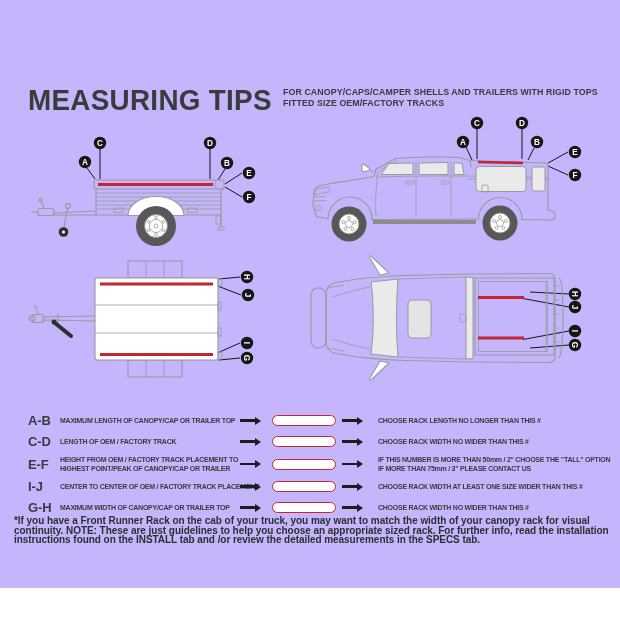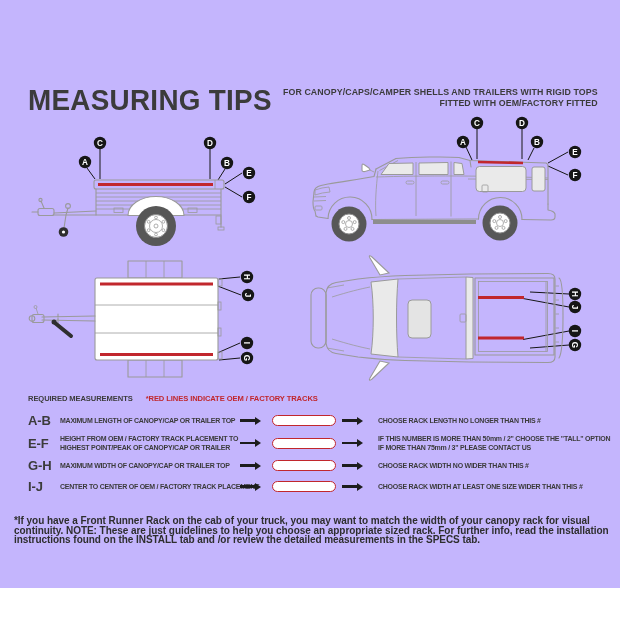--- a/index.html
+++ b/index.html
@@ -5,21 +5,21 @@
   :root{
     --red:#c1272d; --ink:#3b3b3b; --line:#9a9a9a; --callout:#161616;
   }
   html,body{margin:0;padding:0;background:#fff;}
   .stage{position:relative;width:620px;height:588px;background:#c4b5fd;overflow:hidden;
          font-family:"Liberation Sans",sans-serif;color:var(--ink);}
   
   .title{position:absolute;left:28px;top:84px;font-size:29px;font-weight:800;
          letter-spacing:.3px;transform:scaleX(.96);transform-origin:left top;color:var(--ink);white-space:nowrap;}
   .subtitle{position:absolute;left:283px;top:87px;font-size:8.8px;font-weight:700;
-            line-height:11px;letter-spacing:.1px;color:var(--ink);text-align:right;}
+            line-height:11px;letter-spacing:.1px;color:var(--ink);}
   
   .diagram{position:absolute;}
   .la{stroke:var(--line);fill:none;stroke-width:1.1;stroke-linecap:round;stroke-linejoin:round;}
   .la-thin{stroke:var(--line);fill:none;stroke-width:.8;}
   .glass{fill:#eaeaea;stroke:var(--line);stroke-width:1;}
   .whitefill{fill:#fff;stroke:var(--line);stroke-width:1.1;}
   .red-line{stroke:var(--red);fill:none;}
   .leader{stroke:var(--callout);stroke-width:1;fill:none;}
   .callout circle{fill:var(--callout);}
   .callout text{fill:#fff;font-family:"Liberation Sans",sans-serif;font-weight:700;font-size:8.2px;text-anchor:middle;}
@@ -44,21 +44,21 @@
             line-height:9.6px;letter-spacing:-.05px;color:#2e2e2e;}
 </style>
 </head>
 <body>
 
 <div class="stage">
 
   <div class="title">MEASURING TIPS</div>
   <div class="subtitle">
     <div>FOR CANOPY/CAPS/CAMPER SHELLS AND TRAILERS WITH RIGID TOPS</div>
-    <div>FITTED WITH OEM/FACTORY FITTED</div>
+    <div>FITTED SIZE OEM/FACTORY TRACKS</div>
   </div>
 
   <svg class="diagram" style="left:28px;top:128px" width="235" height="130" viewBox="0 0 235 130">
     <g>
 
       <path class="leader" d="M72,21 V51"></path>
       <path class="leader" d="M59,40 L67,51"></path>
       <path class="leader" d="M182,21 V51"></path>
       <path class="leader" d="M197,41 L190,52"></path>
       <path class="leader" d="M214,45 L197,56"></path>
@@ -319,43 +319,56 @@
         <circle cx="265" cy="83" r="6.2"></circle>
         <text x="265" y="85.9" transform="rotate(90 265 83)">I</text>
         </g>
       <g class="callout">
         <circle cx="265" cy="97" r="6.2"></circle>
         <text x="265" y="99.9" transform="rotate(90 265 97)">G</text>
         </g>
     </g>
   </svg>
 
-  <div id="measure-legend">
-    <span>REQUIRED MEASUREMENTS</span><span class="red">*RED LINES INDICATE OEM / FACTORY TRACKS</span>
-  </div>
 
   <div id="measure-rows">
 
     <div class="mrow">
       <div class="mid">A-B</div>
       <div class="mdesc">
         <span>MAXIMUM LENGTH OF CANOPY/CAP OR TRAILER TOP</span>
       </div>
       <div class="arrow-wrap">
           <div class="arrow"></div>
         </div>
       <div class="pill"></div>
       <div class="arrow-wrap">
           <div class="arrow"></div>
         </div>
       <div class="mresult">
         <span>CHOOSE RACK LENGTH NO LONGER THAN THIS #</span>
       </div>
     </div>
 
+    <div class="mrow">
+      <div class="mid">C-D</div>
+      <div class="mdesc">
+        <span>LENGTH OF OEM / FACTORY TRACK</span>
+      </div>
+      <div class="arrow-wrap">
+          <div class="arrow"></div>
+        </div>
+      <div class="pill"></div>
+      <div class="arrow-wrap">
+          <div class="arrow"></div>
+        </div>
+      <div class="mresult">
+        <span>CHOOSE RACK WIDTH NO WIDER THAN THIS #</span>
+      </div>
+    </div>
 
     <div class="mrow">
       <div class="mid">E-F</div>
       <div class="mdesc">
         <span>HEIGHT FROM OEM / FACTORY TRACK PLACEMENT TO</span>
         <span>HIGHEST POINT/PEAK OF CANOPY/CAP OR TRAILER</span>
       </div>
       <div class="arrow-wrap">
           <div class="arrow"></div>
         </div>
@@ -363,50 +376,50 @@
       <div class="arrow-wrap">
           <div class="arrow"></div>
         </div>
       <div class="mresult">
         <span>IF THIS NUMBER IS MORE THAN 50mm / 2" CHOOSE THE "TALL" OPTION</span>
         <span>IF MORE THAN 75mm / 3" PLEASE CONTACT US</span>
       </div>
     </div>
 
     <div class="mrow">
+      <div class="mid">I-J</div>
+      <div class="mdesc">
+        <span>CENTER TO CENTER OF OEM / FACTORY TRACK PLACEMENT</span>
+      </div>
+      <div class="arrow-wrap">
+          <div class="arrow"></div>
+        </div>
+      <div class="pill"></div>
+      <div class="arrow-wrap">
+          <div class="arrow"></div>
+        </div>
+      <div class="mresult">
+        <span>CHOOSE RACK WIDTH AT LEAST ONE SIZE WIDER THAN THIS #</span>
+      </div>
+    </div>
+
+    <div class="mrow">
       <div class="mid">G-H</div>
       <div class="mdesc">
         <span>MAXIMUM WIDTH OF CANOPY/CAP OR TRAILER TOP</span>
       </div>
       <div class="arrow-wrap">
           <div class="arrow"></div>
         </div>
       <div class="pill"></div>
       <div class="arrow-wrap">
           <div class="arrow"></div>
         </div>
       <div class="mresult">
         <span>CHOOSE RACK WIDTH NO WIDER THAN THIS #</span>
       </div>
     </div>
 
-    <div class="mrow">
-      <div class="mid">I-J</div>
-      <div class="mdesc">
-        <span>CENTER TO CENTER OF OEM / FACTORY TRACK PLACEMENT</span>
-      </div>
-      <div class="arrow-wrap">
-          <div class="arrow"></div>
-        </div>
-      <div class="pill"></div>
-      <div class="arrow-wrap">
-          <div class="arrow"></div>
-        </div>
-      <div class="mresult">
-        <span>CHOOSE RACK WIDTH AT LEAST ONE SIZE WIDER THAN THIS #</span>
-      </div>
-    </div>
-
   </div>
 
   <div class="footnote">*If you have a Front Runner Rack on the cab of your truck, you may want to match the width of your canopy rack for visual continuity. NOTE: These are just guidelines to help you choose an appropriate sized rack. For further info, read the installation instructions found on the INSTALL tab and /or review the detailed measurements in the SPECS tab.</div>
 
 </div>
 
 </body></html>

